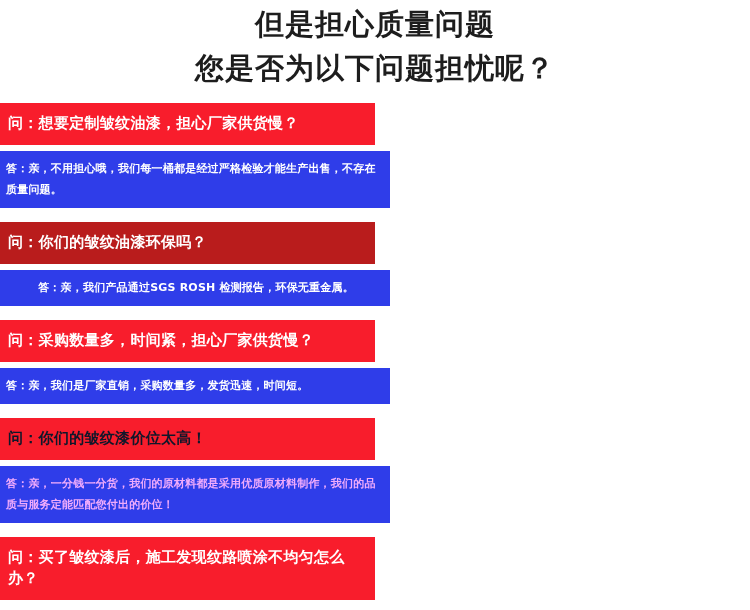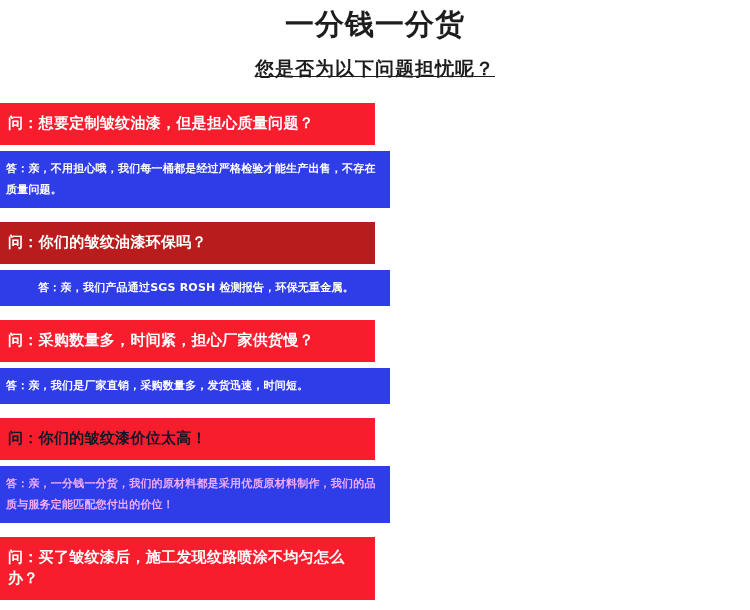--- a/index.html
+++ b/index.html
@@ -32,22 +32,21 @@
   }
   .title-line {
     font-size: 29px;
     font-weight: 700;
     line-height: 44px;
     letter-spacing: 1px;
     white-space: nowrap;
     color: #1d1d1d;
   }
   .title-line.l2 {
-    font-size: 19px;
-    text-decoration: underline;
+    font-size: 29px;
   }
 
   
   .qa-list {
     position: absolute;
     left: 0;
     top: 103px;
     width: 750px;
   }
   .qa-pair {
@@ -81,28 +80,28 @@
 
   .gap-sm { height: 6px; }
   .gap-md { height: 14px; }
 </style>
 </head>
 <body>
 
 <div id="page" style="background: rgb(255, 255, 255);">
 
   <div class="title-block">
-    <div class="title-line l1" style="color: rgb(29, 29, 29);">一分钱一分货</div>
+    <div class="title-line l1" style="color: rgb(29, 29, 29);">但是担心质量问题</div>
     <div class="title-line l2" style="color: rgb(29, 29, 29);">您是否为以下问题担忧呢？</div>
   </div>
 
   <div class="qa-list">
 
     <div class="qa-pair">
-      <div class="q-bar" style="background: rgb(248, 29, 44); color: rgb(255, 255, 255);">问：想要定制皱纹油漆，但是担心质量问题？</div>
+      <div class="q-bar" style="background: rgb(248, 29, 44); color: rgb(255, 255, 255);">问：想要定制皱纹油漆，担心厂家供货慢？</div>
       <div class="gap-sm"></div>
       <div class="a-bar" style="background: rgb(47, 61, 233); color: rgb(255, 255, 255);">答：亲，不用担心哦，我们每一桶都是经过严格检验才能生产出售，不存在质量问题。</div>
     </div>
 
     <div class="gap-md"></div>
 
     <div class="qa-pair">
       <div class="q-bar" style="background: #b91c1c; color: rgb(255, 255, 255);">问：你们的皱纹油漆环保吗？</div>
       <div class="gap-sm"></div>
       <div class="a-bar" style="background: rgb(47, 61, 233); color: rgb(255, 255, 255); text-align: center;">答：亲，我们产品通过SGS ROSH 检测报告，环保无重金属。</div>

